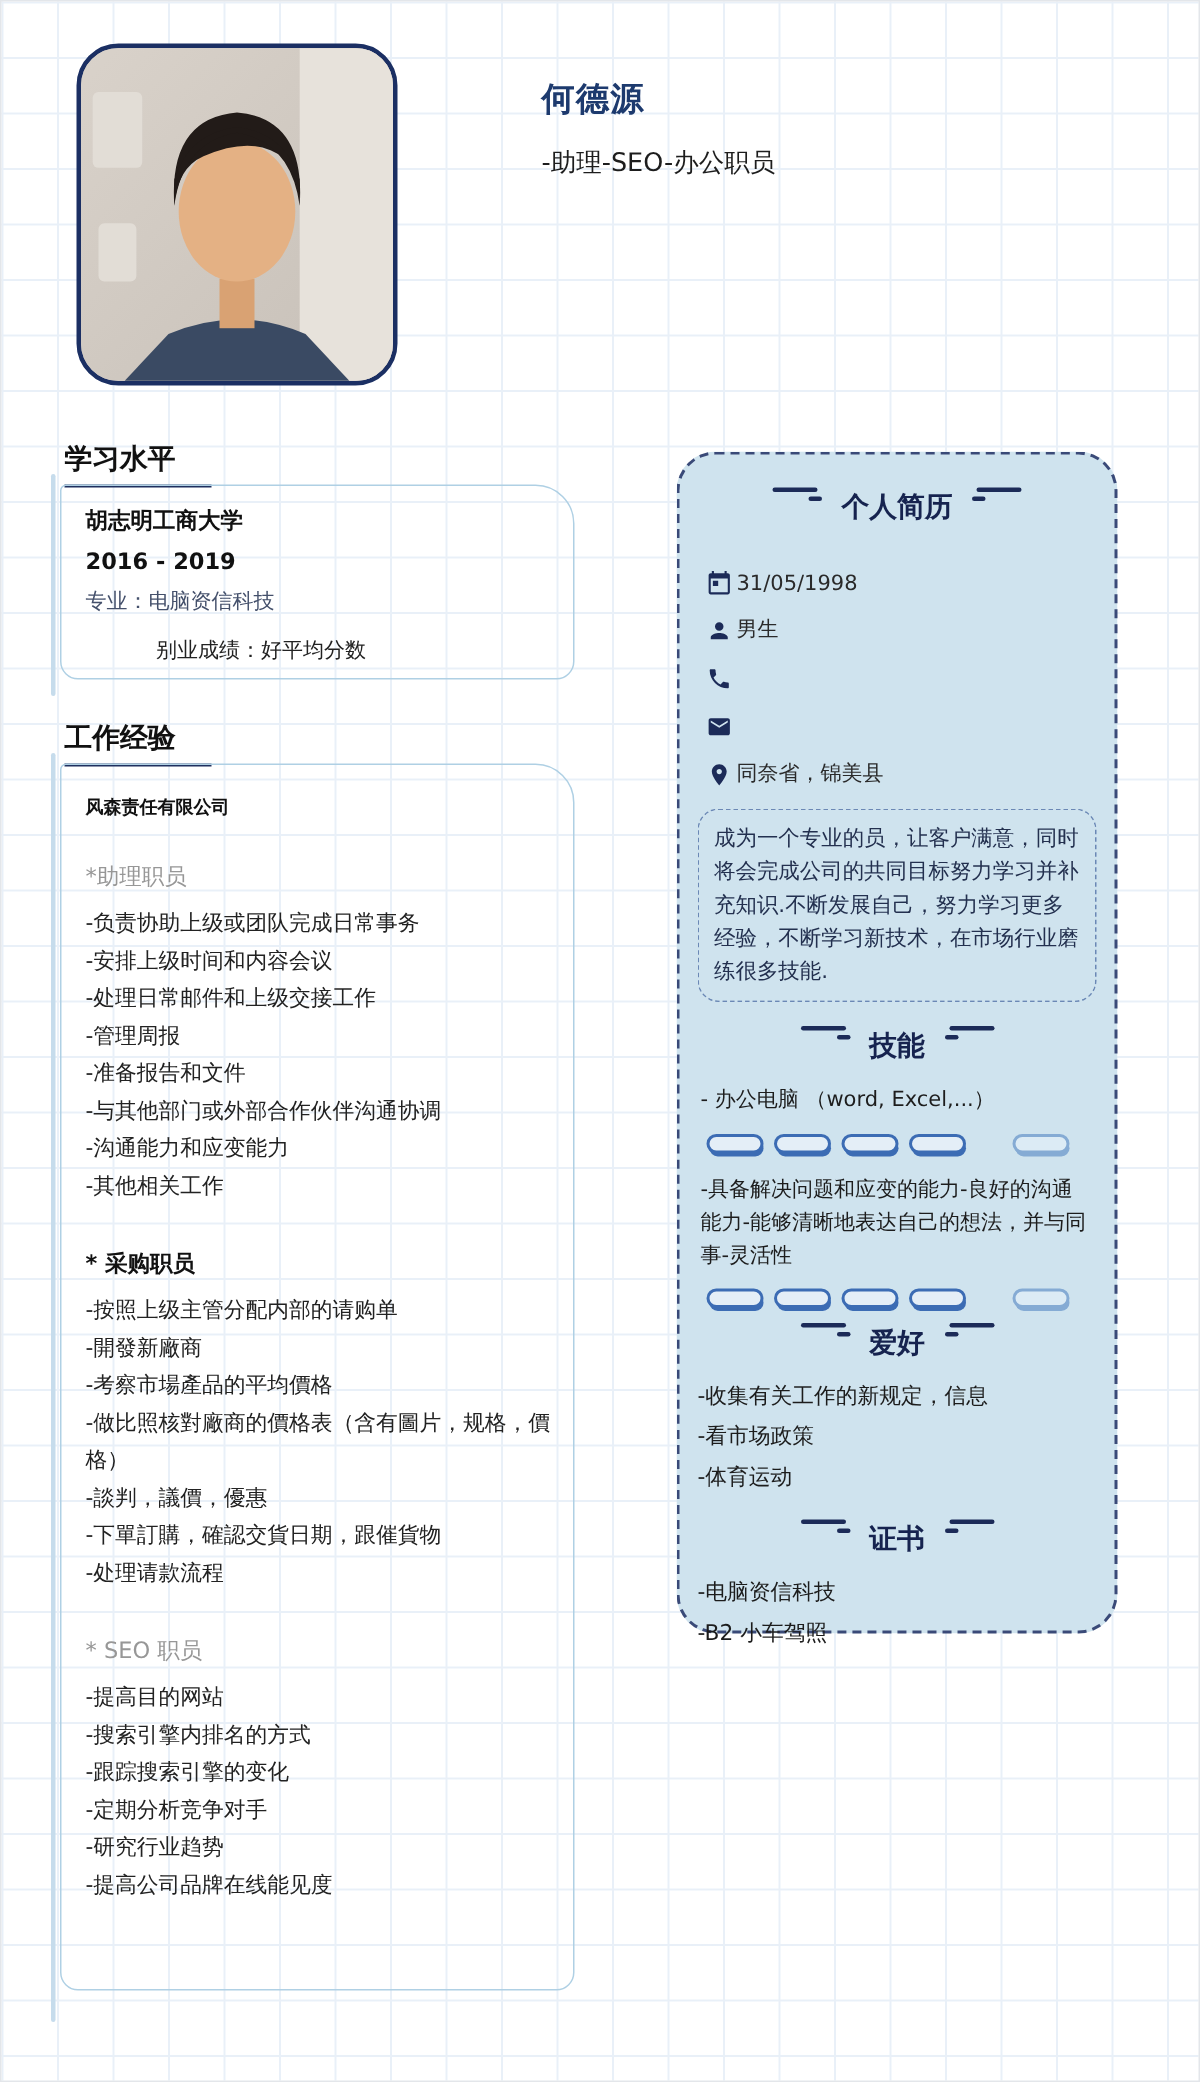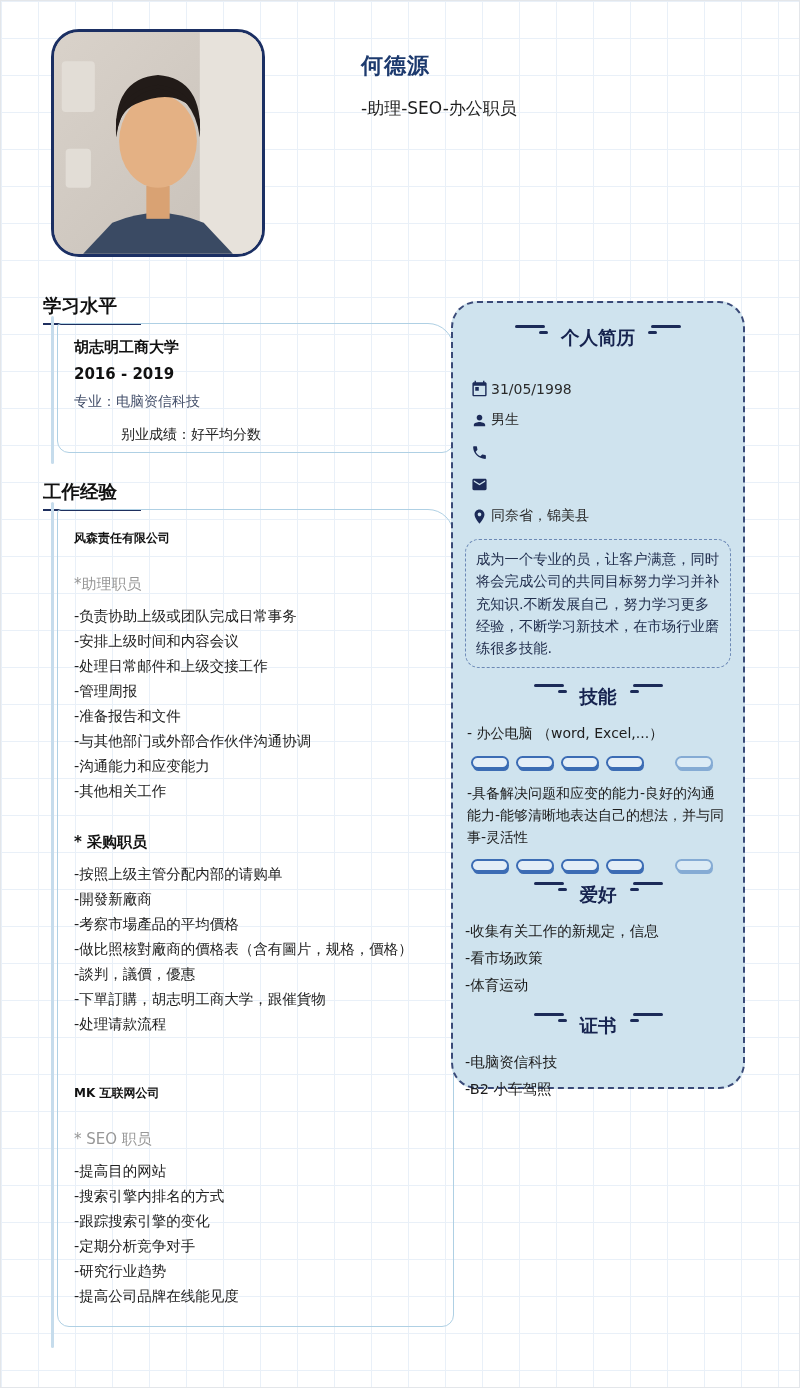--- a/index.html
+++ b/index.html
@@ -37,21 +37,21 @@
   
   .section-heading {
     position:absolute; left:42px;
     font-size:18.5px; font-weight:bold; color:#111;
     border-bottom:2.5px solid #1e2f5e; padding:0 24px 5px 0;
   }
   #edu-heading { top:292px; }
   #exp-heading { top:478px; }
 
   .box {
-    position:absolute; left:56px; width:397px;
+    position:absolute; left:39px; width:343px;
     border:1.5px solid #afd0e4; border-radius:4px 26px 12px 12px;
     padding:10px 14px 12px 16px;
     background:transparent;
   }
   .box::before {
     content:''; position:absolute; left:-7px; top:-8px; bottom:-12px;
     width:3px; background:#c6dcec; border-radius:3px;
   }
   #edu-box { top:322px; height:130px; }
   #exp-box { top:508px; height:818px; }
@@ -160,23 +160,22 @@
         <div class="duty">-准备报告和文件</div>
         <div class="duty">-与其他部门或外部合作伙伴沟通协调</div>
         <div class="duty">-沟通能力和应变能力</div>
         <div class="duty">-其他相关工作</div>
         <div class="role-title">* 采购职员</div>
         <div class="duty">-按照上级主管分配内部的请购单</div>
         <div class="duty">-開發新廠商</div>
         <div class="duty">-考察市場產品的平均價格</div>
         <div class="duty">-做比照核對廠商的價格表（含有圖片，规格，價格）</div>
         <div class="duty">-談判，議價，優惠</div>
-        <div class="duty">-下單訂購，胡志明工商大学，跟催貨物</div>
+        <div class="duty">-下單訂購，確認交貨日期，跟催貨物</div>
         <div class="duty">-处理请款流程</div>
-        <div class="company gap-top">MK 互联网公司</div>
         <div class="role-title muted">* SEO 职员</div>
         <div class="duty">-提高目的网站</div>
         <div class="duty">-搜索引擎内排名的方式</div>
         <div class="duty">-跟踪搜索引擎的变化</div>
         <div class="duty">-定期分析竞争对手</div>
         <div class="duty">-研究行业趋势</div>
         <div class="duty">-提高公司品牌在线能见度</div>
       </div>
   </div>
 

